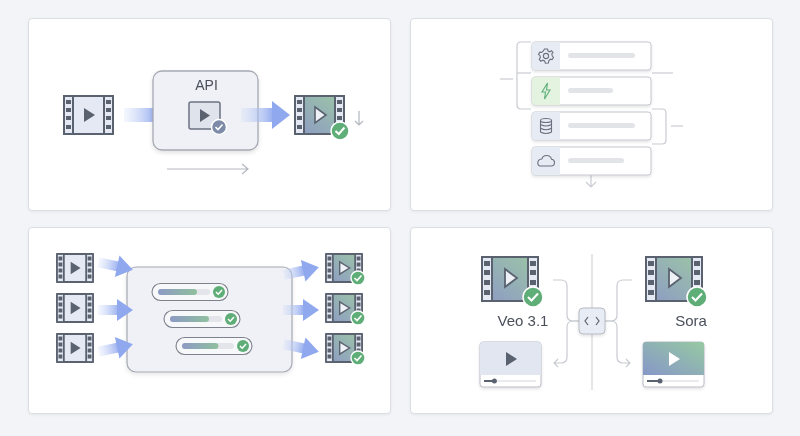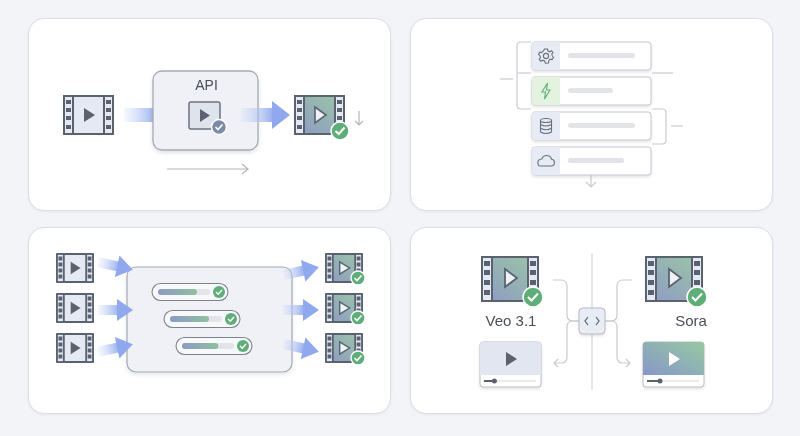--- a/index.html
+++ b/index.html
@@ -1,17 +1,17 @@
 <!DOCTYPE html>
 <html><head>
 <meta charset="utf-8">
 <style>
   html,body{margin:0;padding:0;}
   body{width:800px;height:436px;background:#f3f4f7;position:relative;overflow:hidden;font-family:"Liberation Sans",sans-serif;}
-  .panel{position:absolute;background:#fff;border:1px solid #dcdee4;border-radius:16px;box-shadow:0 1px 3px rgba(0,0,0,0.06);}
+  .panel{position:absolute;background:#fff;border:1px solid #dcdee4;border-radius:4px;box-shadow:0 1px 3px rgba(0,0,0,0.06);}
   #p1{left:28px;top:18px;width:361px;height:191px;}
   #p2{left:410px;top:18px;width:361px;height:191px;}
   #p3{left:28px;top:227px;width:361px;height:185px;}
   #p4{left:410px;top:227px;width:361px;height:185px;}
   svg{position:absolute;left:0;top:0;overflow:visible;}
   .txt{position:absolute;color:#4a4f5a;font-size:15px;text-align:center;}
 </style>
 </head>
 <body>
 
@@ -431,15 +431,15 @@
 
     <g filter="url(#sh4)">
       <rect x="232" y="114" width="61" height="45" rx="3" fill="#fff" stroke="#b8bcc5"></rect>
       <path d="M235 114 L290 114 Q293 114 293 117 L293 147 L232 147 L232 117 Q232 114 235 114Z" fill="url(#plG)"></path>
       <path d="M258 124 L269 131 L258 138 Z" fill="#fff"></path>
       <line x1="236" y1="153" x2="288" y2="153" stroke="#d3d6db" stroke-width="1"></line>
       <line id="sora-prog" x1="236" y1="153" x2="249" y2="153" stroke="#5a6270" stroke-width="2"></line>
       <circle id="sora-knob" cx="249" cy="153" r="2.5" fill="#5a6270"></circle>
     </g>
   </svg>
-  <div class="txt" style="left:60px;top:84px;width:80px;">Veo 3.1</div>
+  <div class="txt" style="left:72px;top:84px;width:80px;">Veo 3.1</div>
   <div class="txt" style="left:240px;top:84px;width:80px;">Sora</div>
 </div>
 
 </body></html>

